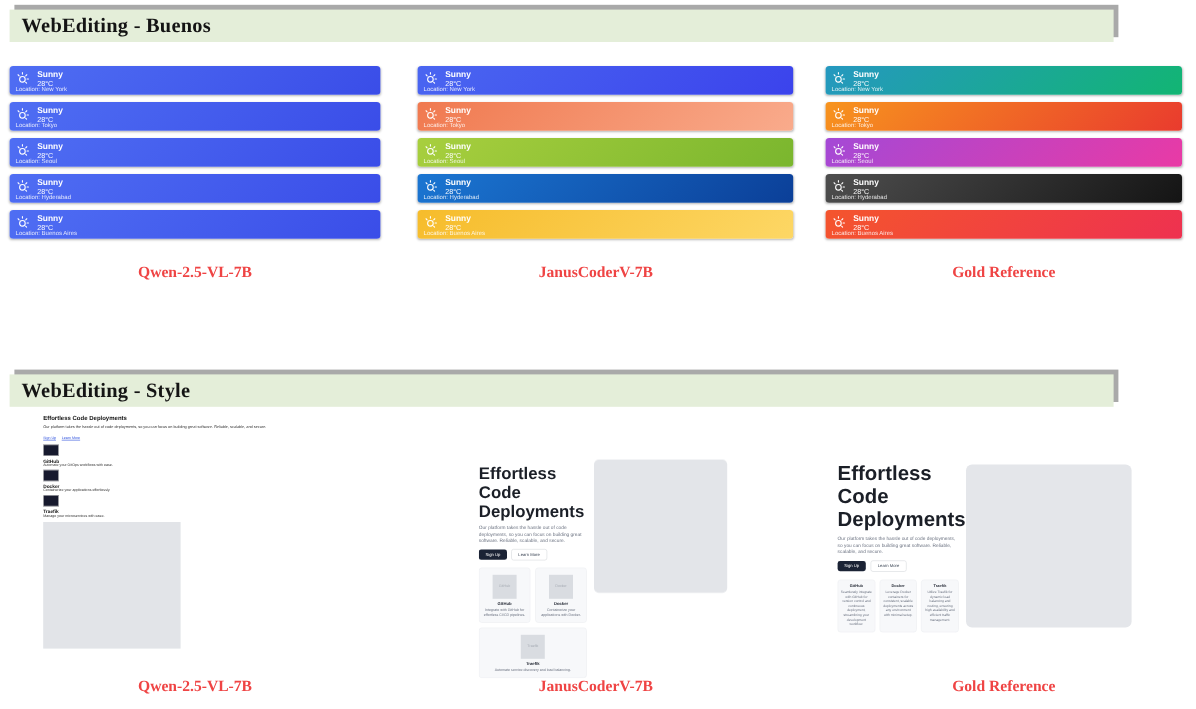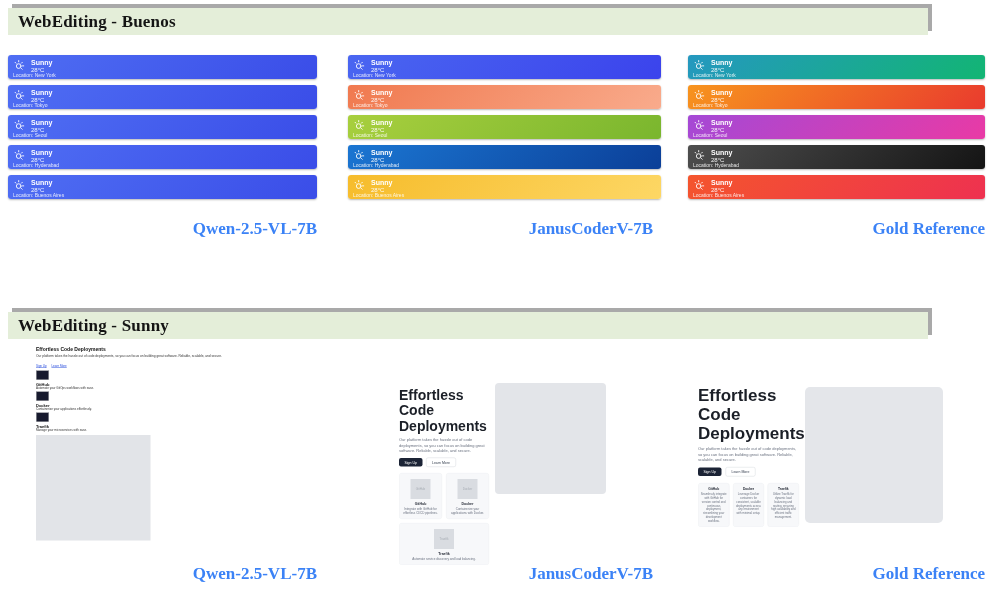--- a/index.html
+++ b/index.html
@@ -26,23 +26,23 @@
   #wcol-2 { left:688px; width:594px; }
 
   .wcard { position:relative; height:48px; border-radius:6px; color:#fff;
            box-shadow:0 2px 4px rgba(0,0,0,.28); }
   .sun   { position:absolute; left:10px; top:7px; width:26px; height:26px; }
   .wcond { position:absolute; left:46px; top:6px;  font-size:14px; font-weight:bold; }
   .wtemp { position:absolute; left:46px; top:22px; font-size:12px; opacity:.95; }
   .wloc  { position:absolute; left:10px; bottom:3px; font-size:10px; opacity:.85; }
 
   
-  .mlabel { position:absolute; text-align:right;
+  .mlabel { position:absolute; text-align:center;
             font-family:"Liberation Serif", serif; font-weight:bold;
-            font-size:17px; color:#3b82f6; }
+            font-size:13px; color:#ef4444; }
   .mrow1 { top:219px; } .mrow2 { top:564px; }
   .mcol-0 { left:8px;   width:309px; }
   .mcol-1 { left:340px; width:313px; }
   .mcol-2 { left:688px; width:297px; }
 
   
   .mini { position:absolute; transform:scale(.5); transform-origin:0 0; }
 
   
   #mini-qwen { left:36px; top:346px; width:430px; }
@@ -93,21 +93,21 @@
   .g-hero { position:absolute; left:214px; top:4px; width:276px; height:272px;
             background:#e4e6ea; border-radius:10px; }
 </style>
 </head>
 <body>
 
 <div class="banner" id="banner-color">
   <span>WebEditing - Buenos</span>
 </div>
 <div class="banner" id="banner-style">
-  <span>WebEditing - Sunny</span>
+  <span>WebEditing - Style</span>
 </div>
 
 <div class="wcol" id="wcol-0">
   <div class="wcard" style="background: linear-gradient(135deg, rgb(79, 110, 243), rgb(58, 77, 232));">
     <svg class="sun" viewBox="0 0 24 24">
         <g fill="none" stroke="#fff" stroke-width="1.7" stroke-linecap="round">
           <circle cx="10.5" cy="14" r="4.3"></circle>
           <path d="M10.5 6v-2.2"></path>
           <path d="M15.6 8.6l1.6-1.6"></path>
           <path d="M17.6 13.6h2.2"></path>

